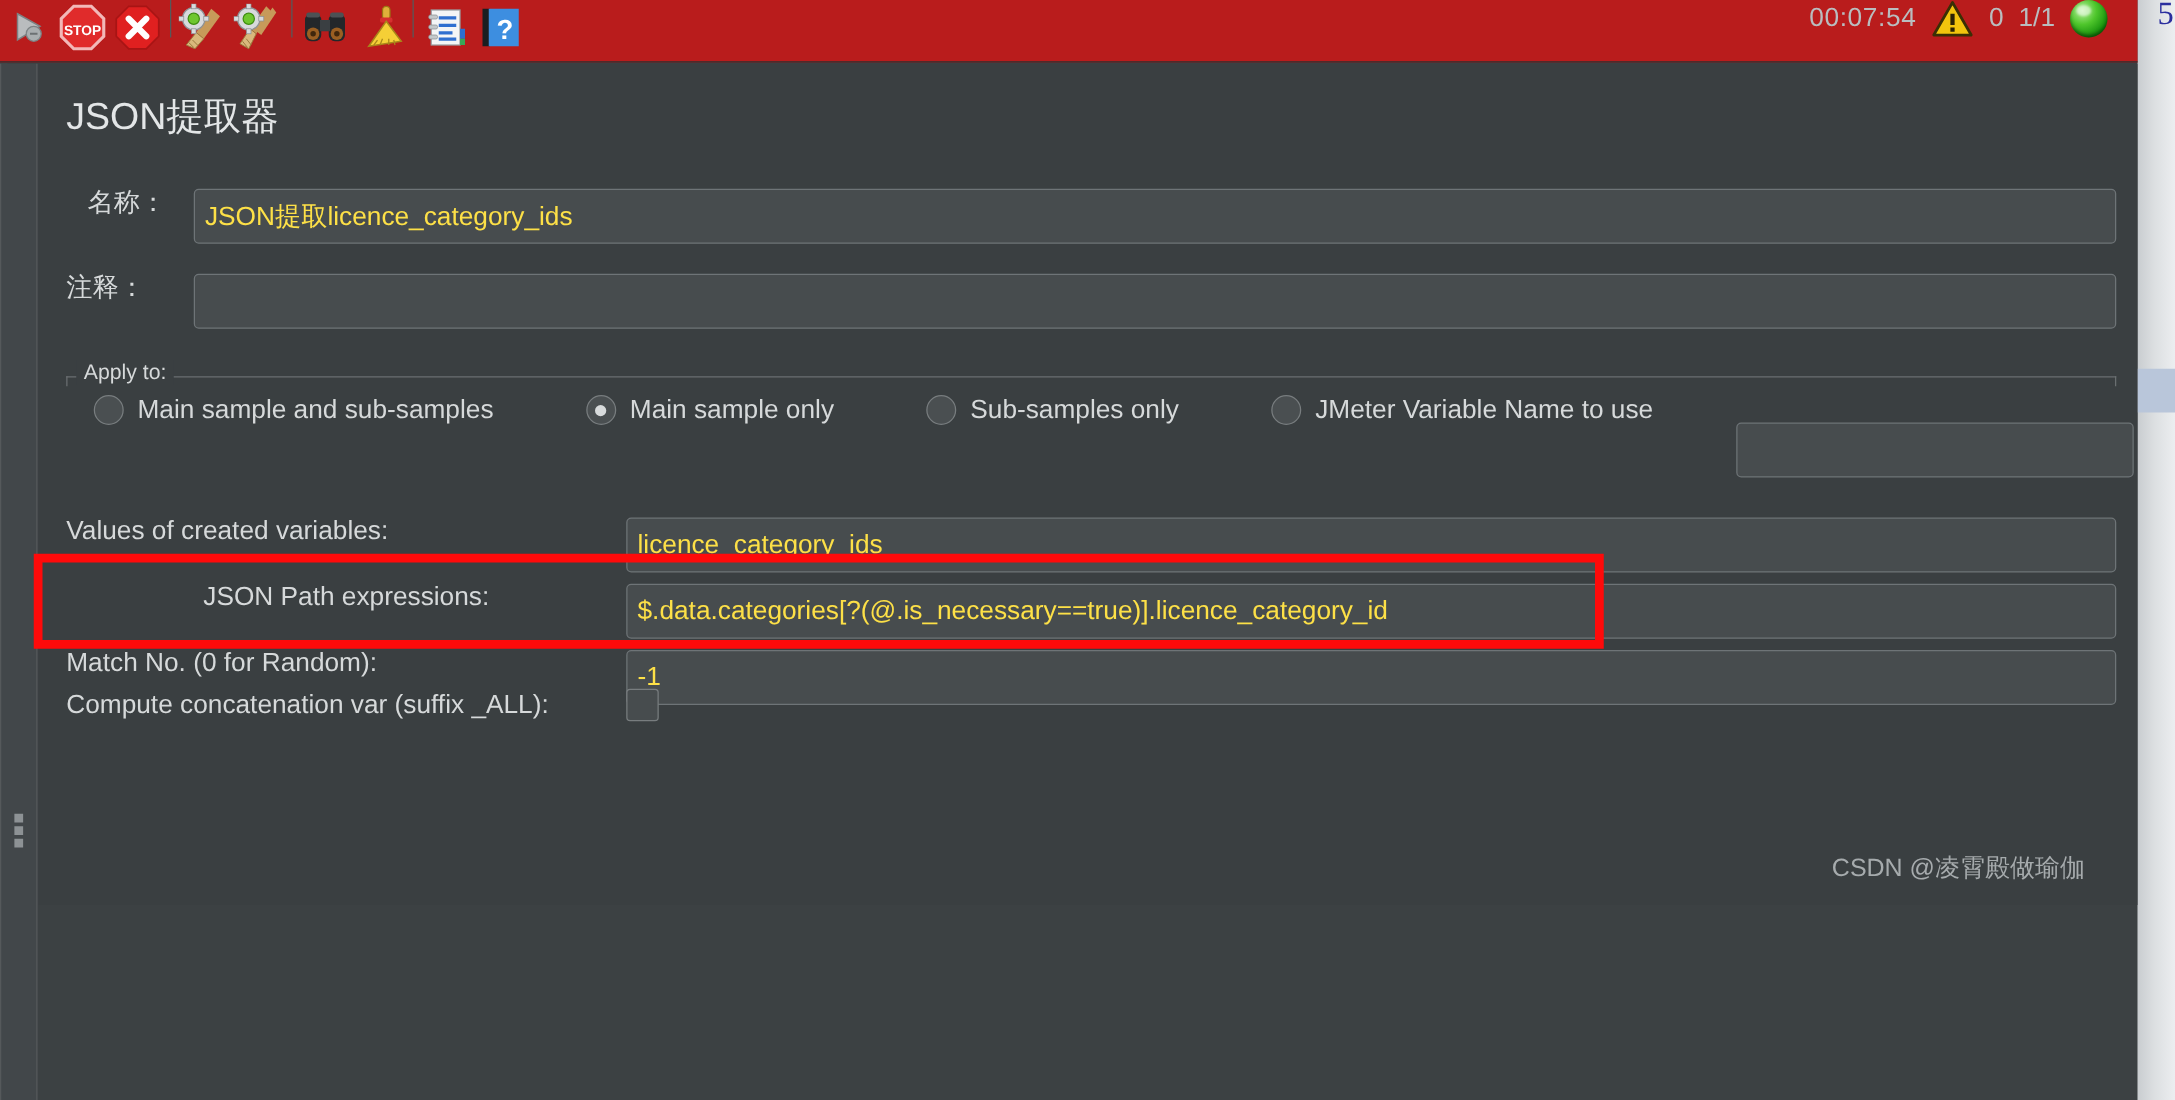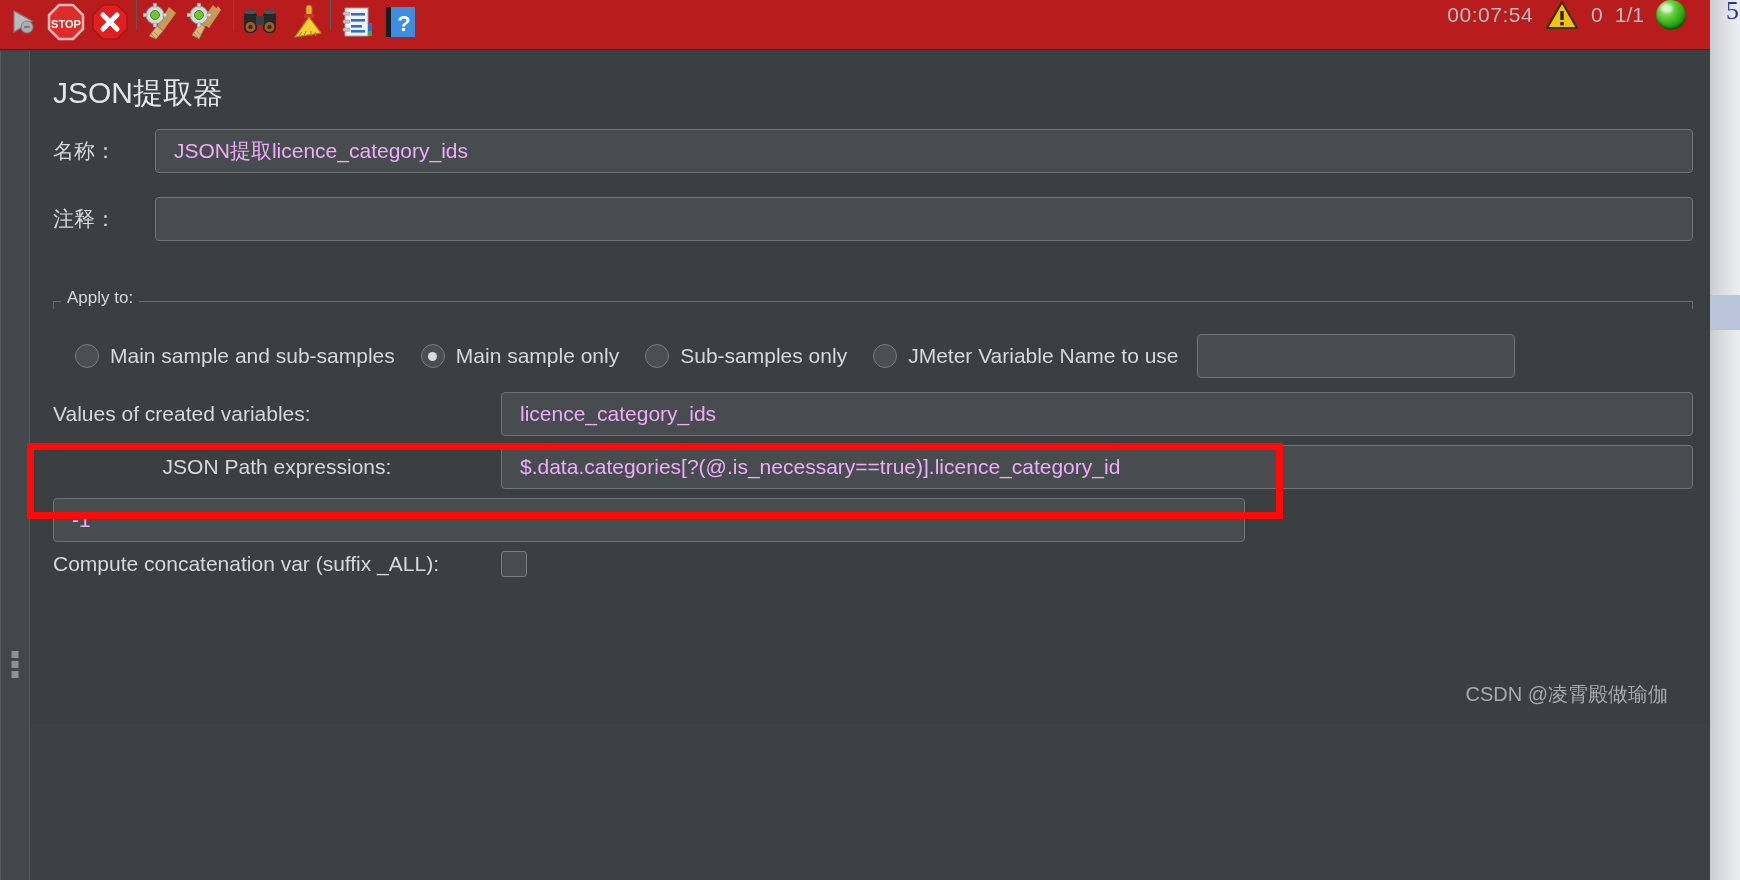--- a/index.html
+++ b/index.html
@@ -115,25 +115,26 @@
   .lbl {
     color: #d6d9da; font-size: 21px; white-space: nowrap;
   }
 
   .field {
     background: #474c4e;
     border: 1px solid #6e7477;
     border-radius: 4px;
     height: 44px;
     display: flex; align-items: center;
-    padding: 0 18px;
-    color: #f0abfc;
+    padding: 0 8px;
+    color: #fde047;
     font-size: 21px;
     overflow: hidden;
     white-space: nowrap;
+    margin-top: 22px;
   }
 
   
   .group {
     position: absolute;
     left: 22px; top: 250px;
     width: 1640px; height: 72px;
     border-top: 1px solid #6a6f71;
   }
   .group-legend {
@@ -141,22 +142,22 @@
     background: #3a3f41; padding: 0 6px;
     color: #d6d9da; font-size: 17px;
   }
   .group-corner-l, .group-corner-r {
     position:absolute; top:-1px; width:1px; height:8px; background:#6a6f71;
   }
   .group-corner-l { left:0; }
   .group-corner-r { right:0; }
 
   .radio-row {
-    position: absolute; left: 22px; top: 32px;
-    display: flex; align-items: center;
+    position: absolute; left: 22px; top: 14px;
+    display: flex; align-items: flex-start; gap: 48px;
   }
   .radio-item { display: flex; align-items: center; gap: 11px; margin-right: 26px; }
   .radio {
     width: 24px; height: 24px; border-radius: 50%;
     background: #4a4f51;
     border: 1px solid #787d7f;
     position: relative; flex: none;
   }
   .radio.on::after {
     content:""; position:absolute; left:50%; top:50%;
@@ -341,21 +342,21 @@
         <i></i>
         <i></i>
     </div>
   </div>
 
   <div class="panel">
 
     <div class="panel-title">JSON提取器</div>
 
     <div class="row" style="left:22px; top:78px; width:1640px;">
-      <span class="lbl" style="width:80px;">名称：</span>
+      <span class="lbl" style="width:80px;text-align:right;">名称：</span>
       <div class="field" style="width:1540px; margin-left:22px;">JSON提取licence_category_ids</div>
     </div>
 
     <div class="row" style="left:22px; top:146px; width:1640px;">
       <span class="lbl" style="width:80px;">注释：</span>
       <div class="field" style="width:1540px; margin-left:22px;"></div>
     </div>
 
     <div class="group">
       <div class="group-corner-l"></div>
@@ -387,20 +388,21 @@
       <span class="lbl" style="width:448px;">Values of created variables:</span>
       <div class="field" style="width:1192px;">licence_category_ids</div>
     </div>
 
     <div class="row" style="left:22px; top:394px; width:1640px;text-align:center;">
       <span class="lbl" style="width:448px;">JSON Path expressions:</span>
       <div class="field" style="width:1192px;">$.data.categories[?(@.is_necessary==true)].licence_category_id</div>
     </div>
 
     <div class="row" style="left:22px; top:447px; width:1640px;">
+      <span class="lbl" style="width:448px;">Match No. (0 for Random):</span>
       <div class="field" style="width:1192px;">-1</div>
     </div>
 
     <div class="row" style="left:22px; top:500px; width:1640px;">
       <span class="lbl" style="width:448px;">Compute concatenation var (suffix _ALL):</span>
       <span class="chk"></span>
     </div>
 
 
     <div class="watermark">CSDN @凌霄殿做瑜伽</div>

